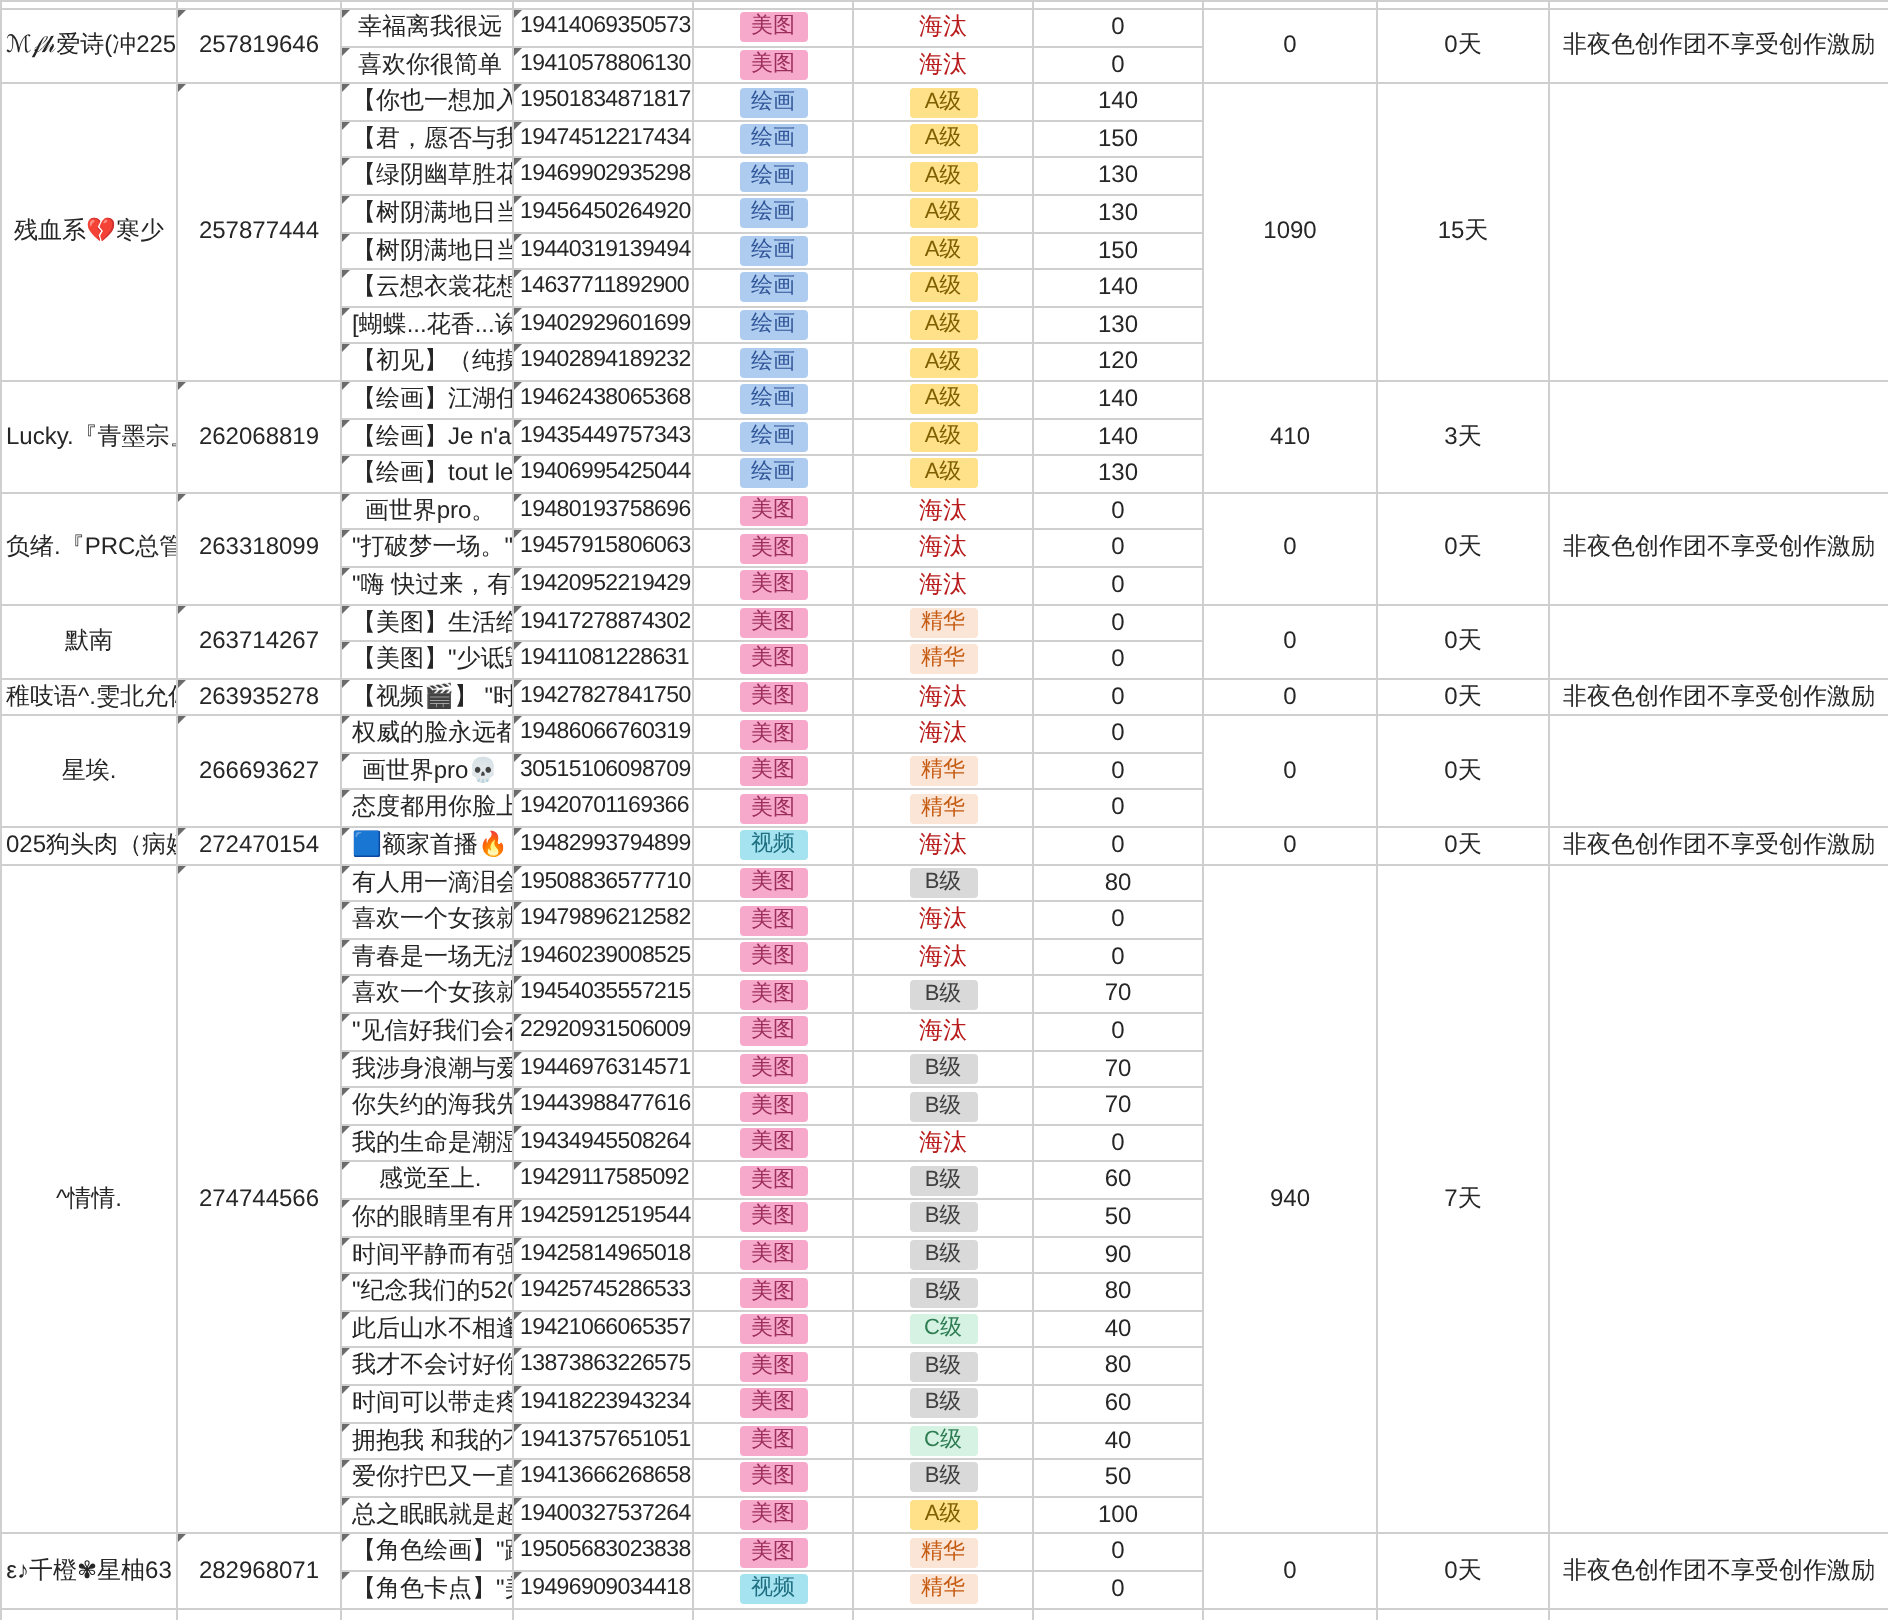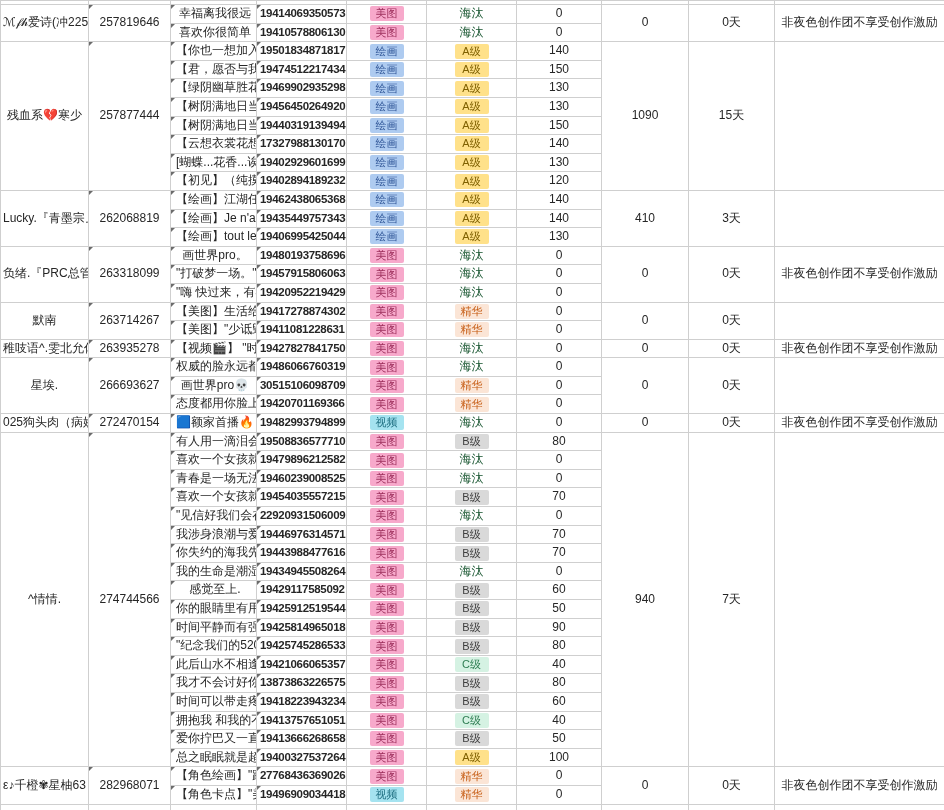--- a/index.html
+++ b/index.html
@@ -17,32 +17,32 @@
     height:17.6px;
     line-height:17.6px;
     position:relative;
     background:#fff;
   }
   tr.partial td{height:3px;line-height:3px;font-size:1px;padding:0;}
   tr.partial-b td{height:8px;line-height:8px;font-size:1px;padding:0;}
   .c-name{text-align:center;}
   .c-id{text-align:center;}
   .c-title{text-align:center;padding-left:5px;}
-  .c-code{text-align:left;font-size:11.5px;letter-spacing:-0.3px;padding-left:3px;font-weight:bold;}
+  .c-code{text-align:left;font-size:11.5px;letter-spacing:-0.3px;padding-left:3px;}
   .c-cat,.c-grade,.c-score,.c-total,.c-days,.c-note{text-align:center;}
   .badge{
     display:inline-block;
     min-width:22px;
     padding:0 6px;
     border-radius:2px;
     font-size:11px;
     line-height:15px;
     vertical-align:middle;
   }
-  .plain-grade{color:#14532d;text-align:center;}
+  .plain-grade{color:#b91c1c;text-align:center;}
   .tri{
     position:absolute;top:0;left:0;width:0;height:0;
     border-top:4px solid #6b6b6b;border-right:4px solid transparent;
   }
 </style>
 </head>
 <body>
 
 <div class="sheet">
   <table>
@@ -125,21 +125,21 @@
         </tr>
         <tr>
           <td class="c-title"><span class="tri"></span><span>【树阴满地日当，</span></td>
           <td class="c-code"><span class="tri"></span><span>19440319139494</span></td>
           <td class="c-cat"><span class="badge" style="background: rgb(174, 203, 240); color: rgb(47, 85, 151);">绘画</span></td>
           <td class="c-grade"><span class="badge" style="background: rgb(255, 225, 138); color: rgb(127, 96, 0);">A级</span></td>
           <td class="c-score"><span>150</span></td>
         </tr>
         <tr>
           <td class="c-title"><span class="tri"></span><span>【云想衣裳花想</span></td>
-          <td class="c-code"><span class="tri"></span><span>17327988130170</span></td>
+          <td class="c-code"><span class="tri"></span><span>14637711892900</span></td>
           <td class="c-cat"><span class="badge" style="background: rgb(174, 203, 240); color: rgb(47, 85, 151);">绘画</span></td>
           <td class="c-grade"><span class="badge" style="background: rgb(255, 225, 138); color: rgb(127, 96, 0);">A级</span></td>
           <td class="c-score"><span>140</span></td>
         </tr>
         <tr>
           <td class="c-title"><span class="tri"></span><span>[蝴蝶...花香...诶?</span></td>
           <td class="c-code"><span class="tri"></span><span>19402929601699</span></td>
           <td class="c-cat"><span class="badge" style="background: rgb(174, 203, 240); color: rgb(47, 85, 151);">绘画</span></td>
           <td class="c-grade"><span class="badge" style="background: rgb(255, 225, 138); color: rgb(127, 96, 0);">A级</span></td>
           <td class="c-score"><span>130</span></td>
@@ -400,21 +400,21 @@
           <td class="c-title"><span class="tri"></span><span>总之眠眠就是超</span></td>
           <td class="c-code"><span class="tri"></span><span>19400327537264</span></td>
           <td class="c-cat"><span class="badge" style="background: rgb(247, 169, 203); color: rgb(156, 46, 91);">美图</span></td>
           <td class="c-grade"><span class="badge" style="background: rgb(255, 225, 138); color: rgb(127, 96, 0);">A级</span></td>
           <td class="c-score"><span>100</span></td>
         </tr>
         <tr>
           <td class="c-name" rowspan="2"><span>ε♪千橙✾星柚63</span></td>
           <td class="c-id" rowspan="2"><span class="tri"></span><span>282968071</span></td>
           <td class="c-title"><span class="tri"></span><span>【角色绘画】"跳</span></td>
-          <td class="c-code"><span class="tri"></span><span>27768436369026</span></td>
+          <td class="c-code"><span class="tri"></span><span>19505683023838</span></td>
           <td class="c-cat"><span class="badge" style="background: rgb(247, 169, 203); color: rgb(156, 46, 91);">美图</span></td>
           <td class="c-grade"><span class="badge" style="background: rgb(251, 229, 214); color: rgb(197, 90, 17);">精华</span></td>
           <td class="c-score"><span>0</span></td>
           <td class="c-total" rowspan="2"><span>0</span></td>
           <td class="c-days" rowspan="2"><span>0天</span></td>
           <td class="c-note" rowspan="2"><span>非夜色创作团不享受创作激励</span></td>
         </tr>
         <tr>
           <td class="c-title"><span class="tri"></span><span>【角色卡点】"美</span></td>
           <td class="c-code"><span class="tri"></span><span>19496909034418</span></td>

